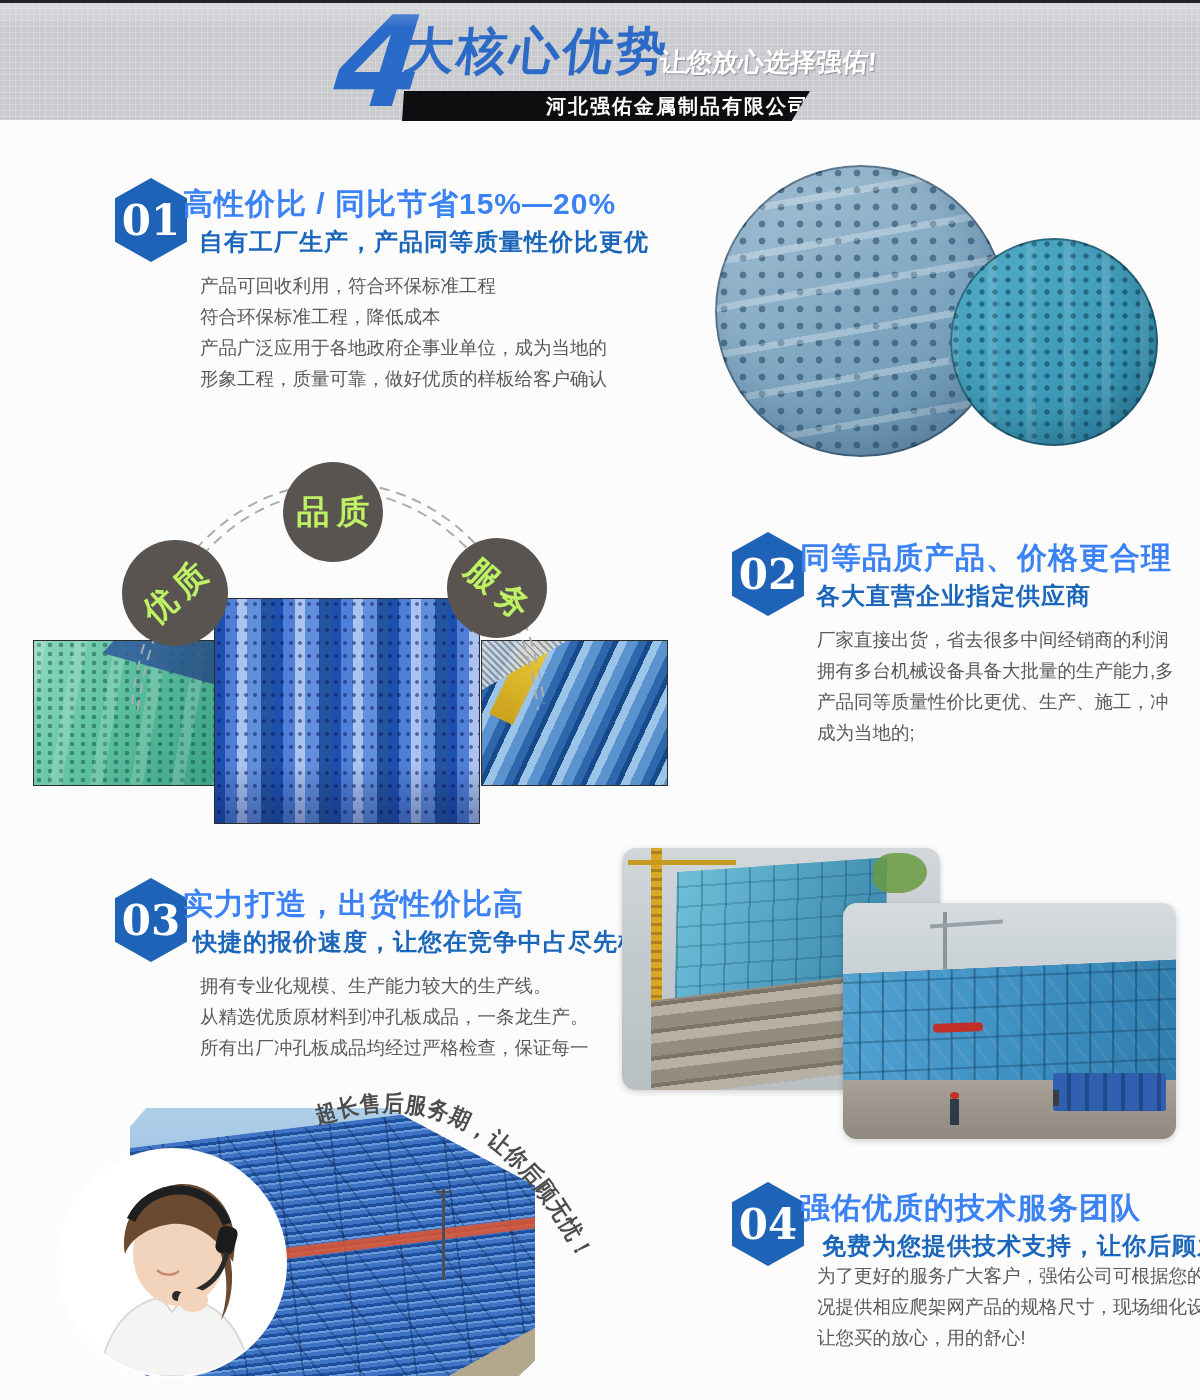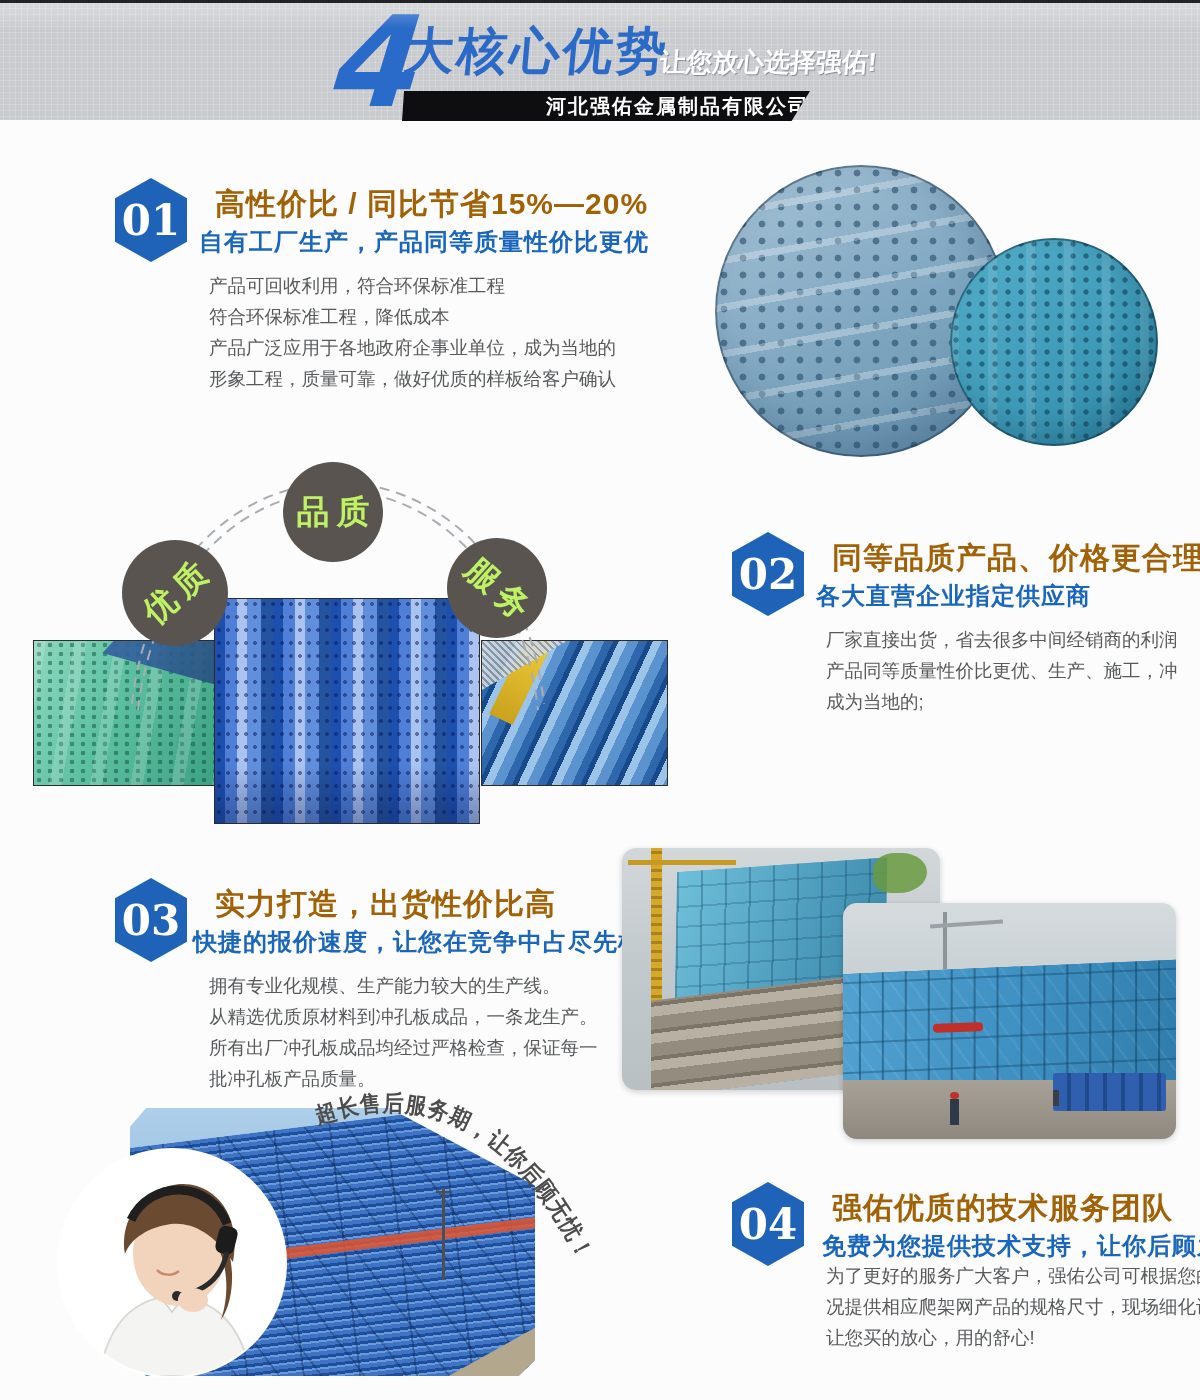--- a/index.html
+++ b/index.html
@@ -28,26 +28,26 @@
     clip-path:polygon(0.5% 0,100% 0,95.5% 100%,0 100%);}
   .ribbon span{display:block;text-align:right;line-height:30px;color:#ffffff;
     font-size:20px;font-weight:700;letter-spacing:2px;}
 
   
   .sec{position:absolute;}
   .hex{position:absolute;left:0;top:0;width:72px;height:84px;background:#1e63b8;
     clip-path:polygon(50% 0,100% 24%,100% 76%,50% 100%,0 76%,0 24%);
     display:flex;align-items:center;justify-content:center;color:#fff;
     font-family:"DejaVu Serif",serif;font-weight:700;font-size:42px;}
-  .sec-title{position:absolute;left:100px;top:6px;font-size:30px;font-weight:700;
-    color:#a16207;white-space:nowrap;letter-spacing:1px;}
+  .sec-title{position:absolute;left:68px;top:6px;font-size:30px;font-weight:700;
+    color:#3b82f6;white-space:nowrap;letter-spacing:1px;}
   .sec-sub{position:absolute;left:84px;top:48px;font-size:24px;font-weight:700;
     color:#1a66bb;white-space:nowrap;font-family:"Liberation Serif",serif;letter-spacing:1px;}
   .sec-body{position:absolute;left:85px;top:92px;font-size:18.5px;color:#57595b;
-    line-height:31px;white-space:nowrap;margin-left:9px;}
+    line-height:31px;white-space:nowrap;}
   .s1{left:115px;top:178px;}
   .s2{left:732px;top:532px;}
   .s3{left:115px;top:878px;}
   .s3 .sec-sub{left:78px;}
   .s4{left:732px;top:1182px;}
   .s4 .sec-sub{left:90px;}
   .s4 .sec-body{top:78px;}
 
   
   .circle-photo{position:absolute;border-radius:50%;}
@@ -220,34 +220,34 @@
   <div class="photo photo-green"></div>
   <div class="photo photo-center"></div>
   <div class="photo photo-right"></div>
 
   <div class="sec s2">
     <div class="hex">02</div>
     <div class="sec-title">同等品质产品、价格更合理</div>
     <div class="sec-sub">各大直营企业指定供应商</div>
     <div class="sec-body">
       <div>厂家直接出货，省去很多中间经销商的利润</div>
+      <div>拥有多台机械设备具备大批量的生产能力,多</div>
       <div>产品同等质量性价比更优、生产、施工，冲</div>
       <div>成为当地的;</div>
     </div>
   </div>
 
   <div class="sec s3">
     <div class="hex">03</div>
     <div class="sec-title">实力打造，出货性价比高</div>
     <div class="sec-sub">快捷的报价速度，让您在竞争中占尽先机</div>
     <div class="sec-body">
       <div>拥有专业化规模、生产能力较大的生产线。</div>
       <div>从精选优质原材料到冲孔板成品，一条龙生产。</div>
       <div>所有出厂冲孔板成品均经过严格检查，保证每一</div>
-      <div>批冲孔板产品质量。</div>
     </div>
   </div>
 
   <div class="site-photo siteA">
     <div class="crane"></div>
     <div class="crane-jib"></div>
     <div class="mesh"></div>
     <div class="floors"></div>
     <div class="tree"></div>
   </div>

